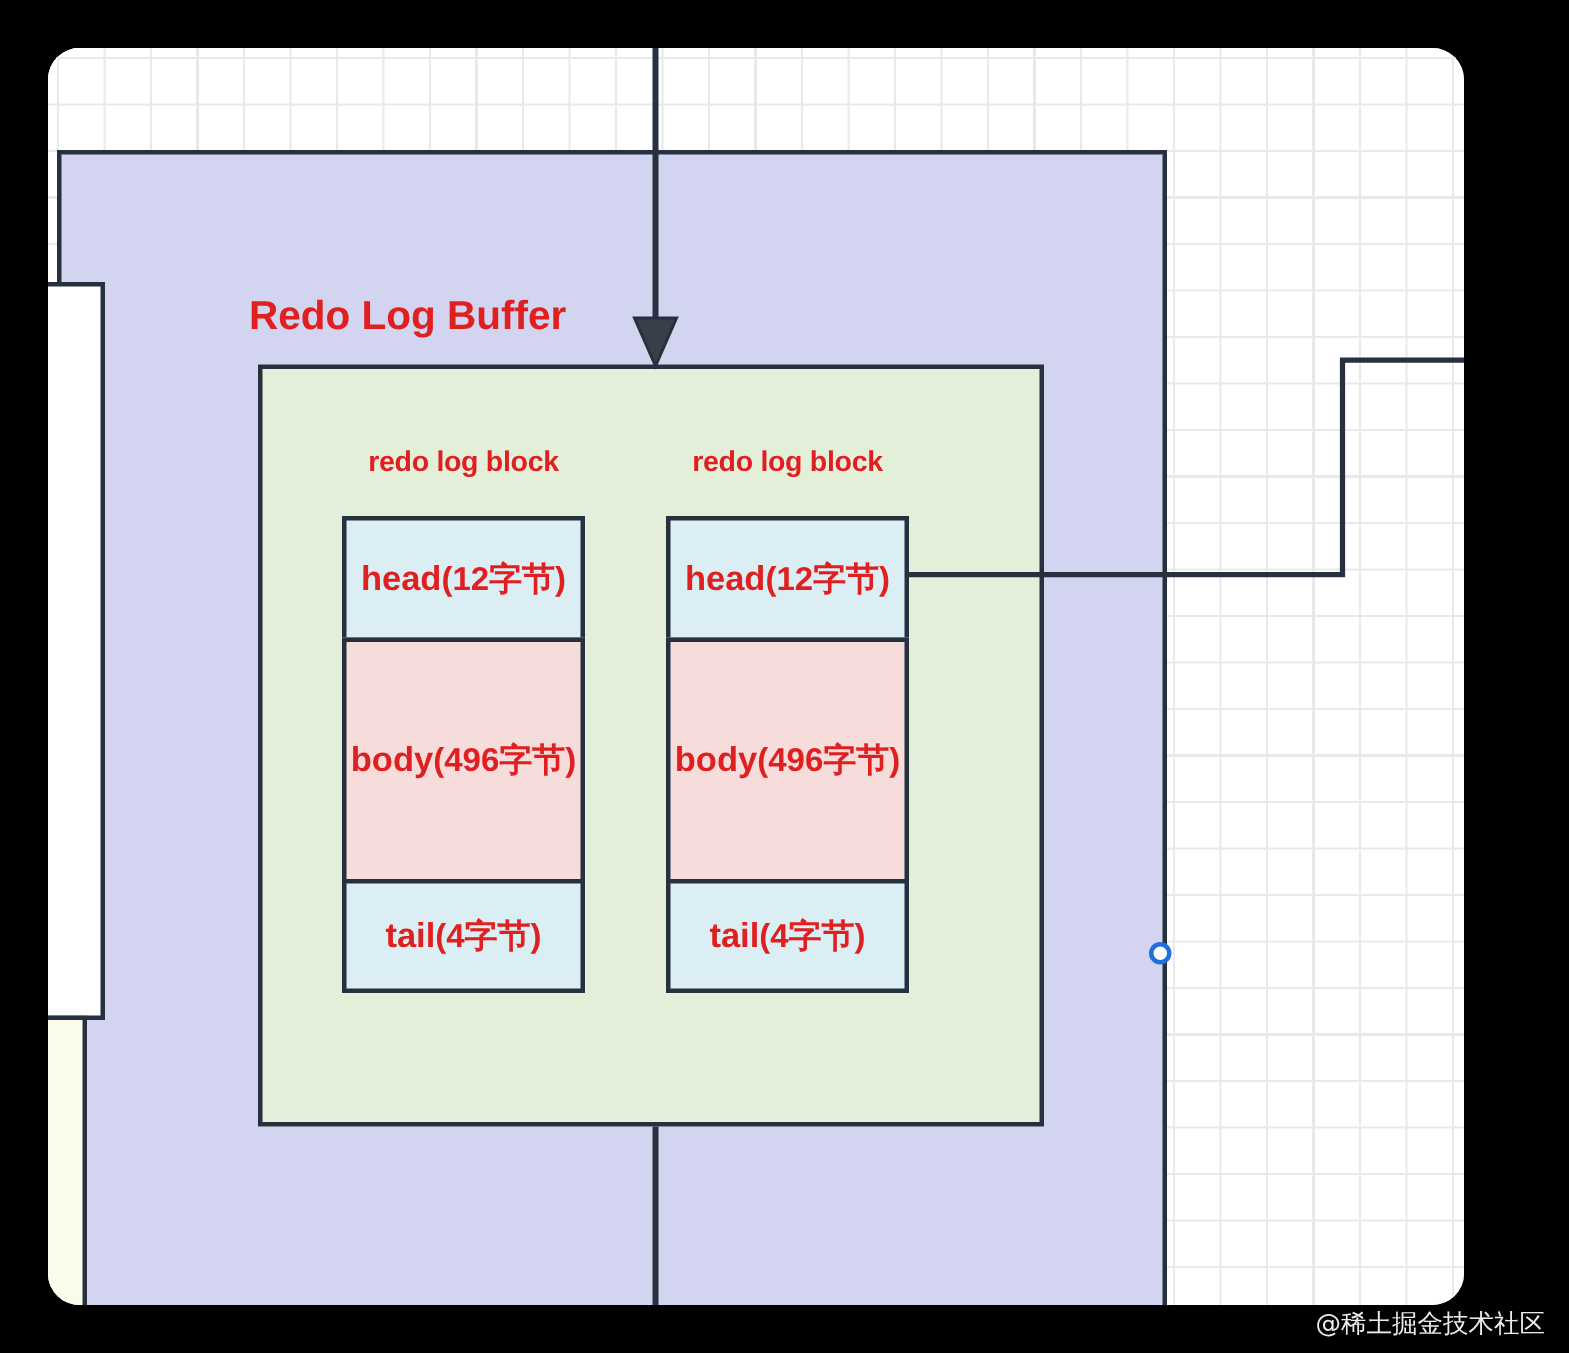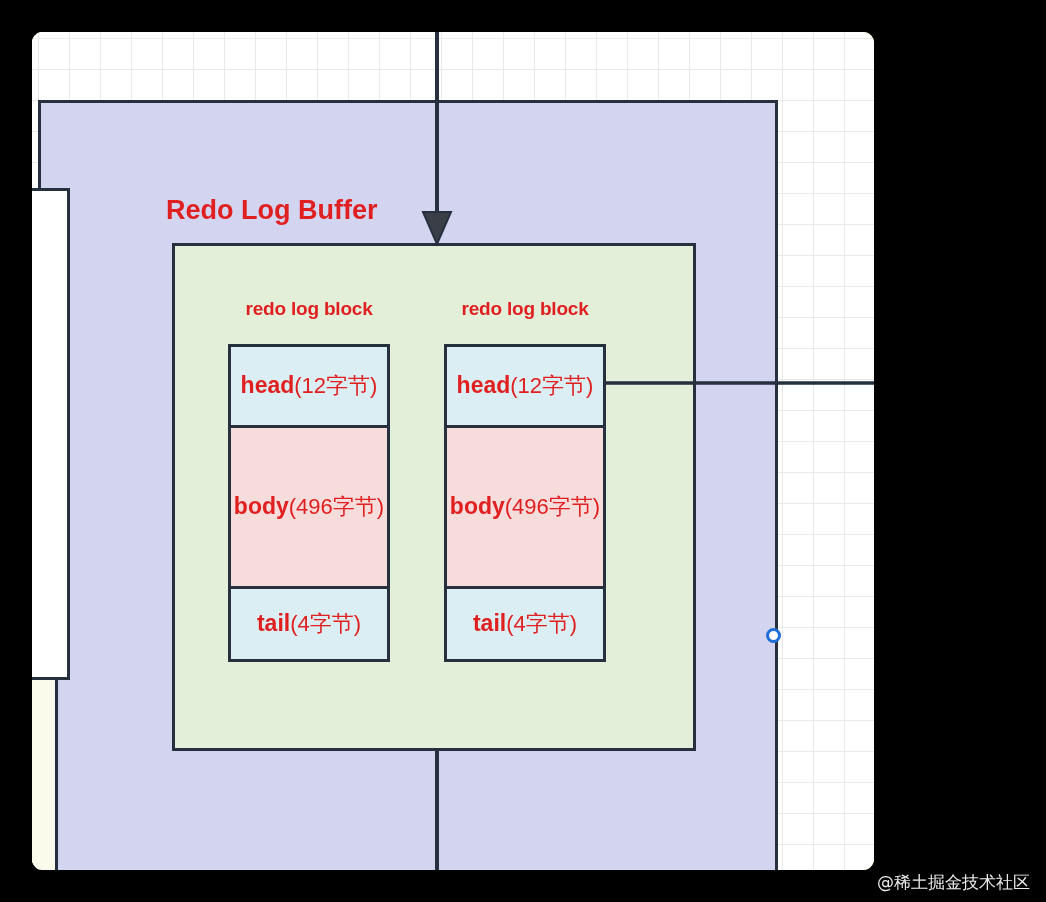--- a/index.html
+++ b/index.html
@@ -12,24 +12,24 @@
     height: 902px;
     overflow: hidden;
     font-family: "Liberation Sans", "DejaVu Sans", sans-serif;
   }
 
   
   #canvas {
     position: absolute;
     left: 32px;
     top: 32px;
-    width: 842px;
+    width: 944px;
     height: 838px;
     background: #bef264;
-    border-radius: 11px;
+    border-radius: 21px;
     overflow: hidden;
   }
 
   
   .grid {
     position: absolute;
     inset: 0;
     background-color: #ffffff;
     background-image:
       linear-gradient(to right, #e9e9e9 1px, transparent 1px),
@@ -125,21 +125,21 @@
     border: 3px solid #26303f;
     color: #e02020;
     font-weight: bold;
     display: flex;
     align-items: center;
     justify-content: center;
     line-height: 1.18;
     font-size: 23px;
   }
   .seg + .seg { margin-top: -3px; }
-  .seg .sub { font-size: 22px; font-weight: normal; }
+  .seg .sub { font-size: 22px; font-weight: bold; }
 
   .seg-head { height: 84px; background: #daeef3; }
   .seg-body { height: 164px; background: #f7dcdc; align-items: center; }
   .seg-tail { height: 76px; background: #daeef3; text-align: right; }
 
   
   #buffer-title {
     position: absolute;
     left: 134px;
     top: 163px;

